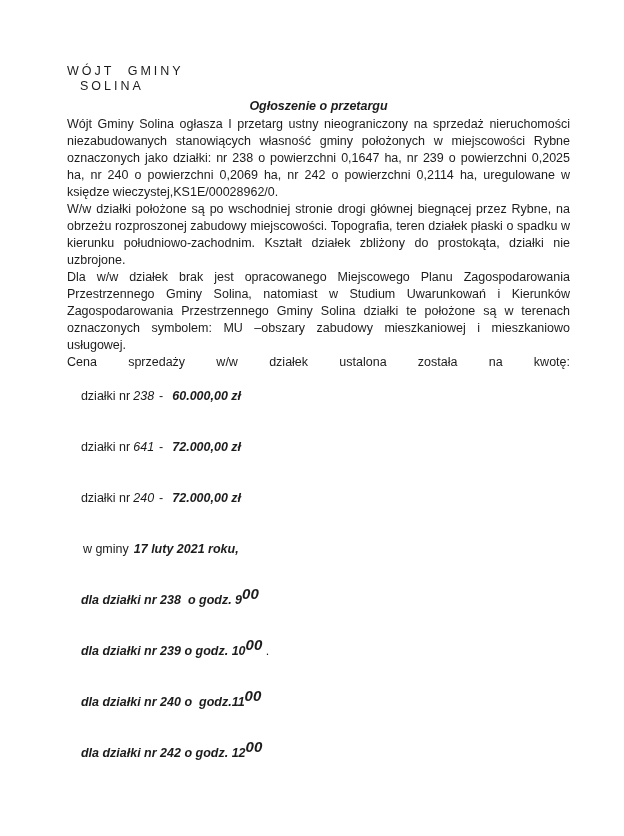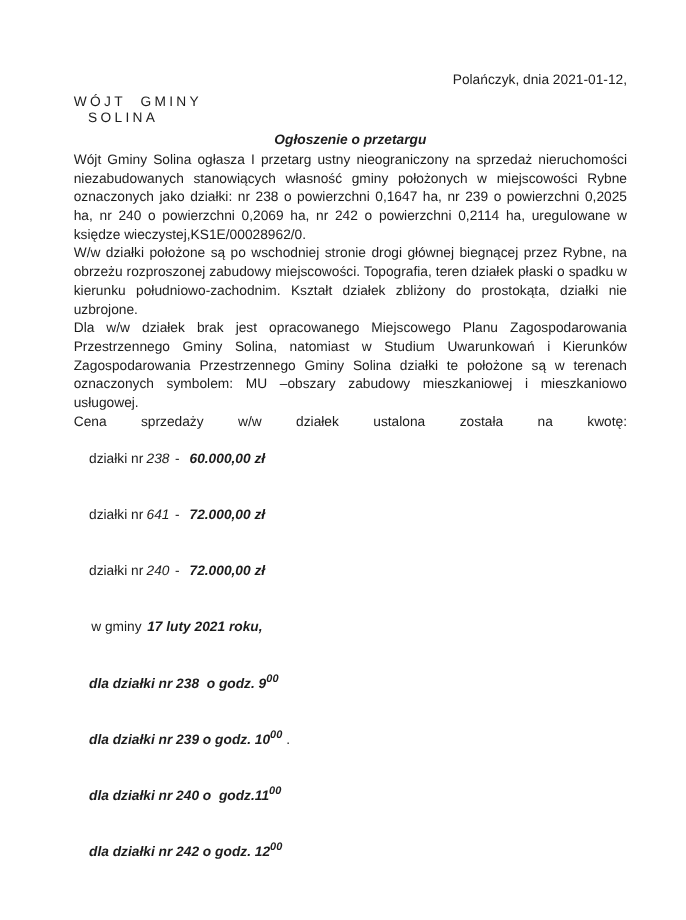--- a/index.html
+++ b/index.html
@@ -19,31 +19,30 @@
   .office{letter-spacing:3px;word-spacing:7px;line-height:15px;}
   .office-line2{padding-left:13px;}
   .doc-title{text-align:center;font-weight:bold;font-style:italic;margin:4px 0 1px 0;}
   p.para{margin:0;text-align:justify;}
   .jlast{text-align-last:justify;}
   .row{white-space:pre-wrap;}
   .i{font-style:italic;text-align:center;}
   .b{font-weight:bold;}
   .bi{font-weight:bold;font-style:italic;}
   .reg{font-weight:normal;font-style:normal;}
-  .sup{vertical-align:super;font-size:10px;line-height:0;font-weight:bold;}
+  .sup{vertical-align:super;font-size:15px;line-height:0;font-weight:bold;}
   .dash{margin:0 9px 0 5px;}
   .num{margin-left:3px;}
   .date-prefix{margin-left:2px;margin-right:5px;}
 </style>
 </head>
 <body>
 
 <div class="page">
 
-  <div class="date-line">Polańczyk, dnia 2021-01-12,</div>
 
   <div class="office">
     <div class="office-line1">WÓJT GMINY</div>
     <div class="office-line2">SOLINA</div>
   </div>
 
   <div class="doc-title">Ogłoszenie o przetargu</div>
 
   <p class="para">Wójt Gminy Solina ogłasza I przetarg ustny nieograniczony na sprzedaż nieruchomości niezabudowanych stanowiących własność gminy położonych w miejscowości Rybne oznaczonych jako działki: nr 238 o powierzchni 0,1647 ha, nr 239 o powierzchni 0,2025 ha, nr 240 o powierzchni 0,2069 ha, nr 242 o powierzchni 0,2114 ha, uregulowane w księdze wieczystej,KS1E/00028962/0.</p>
 

